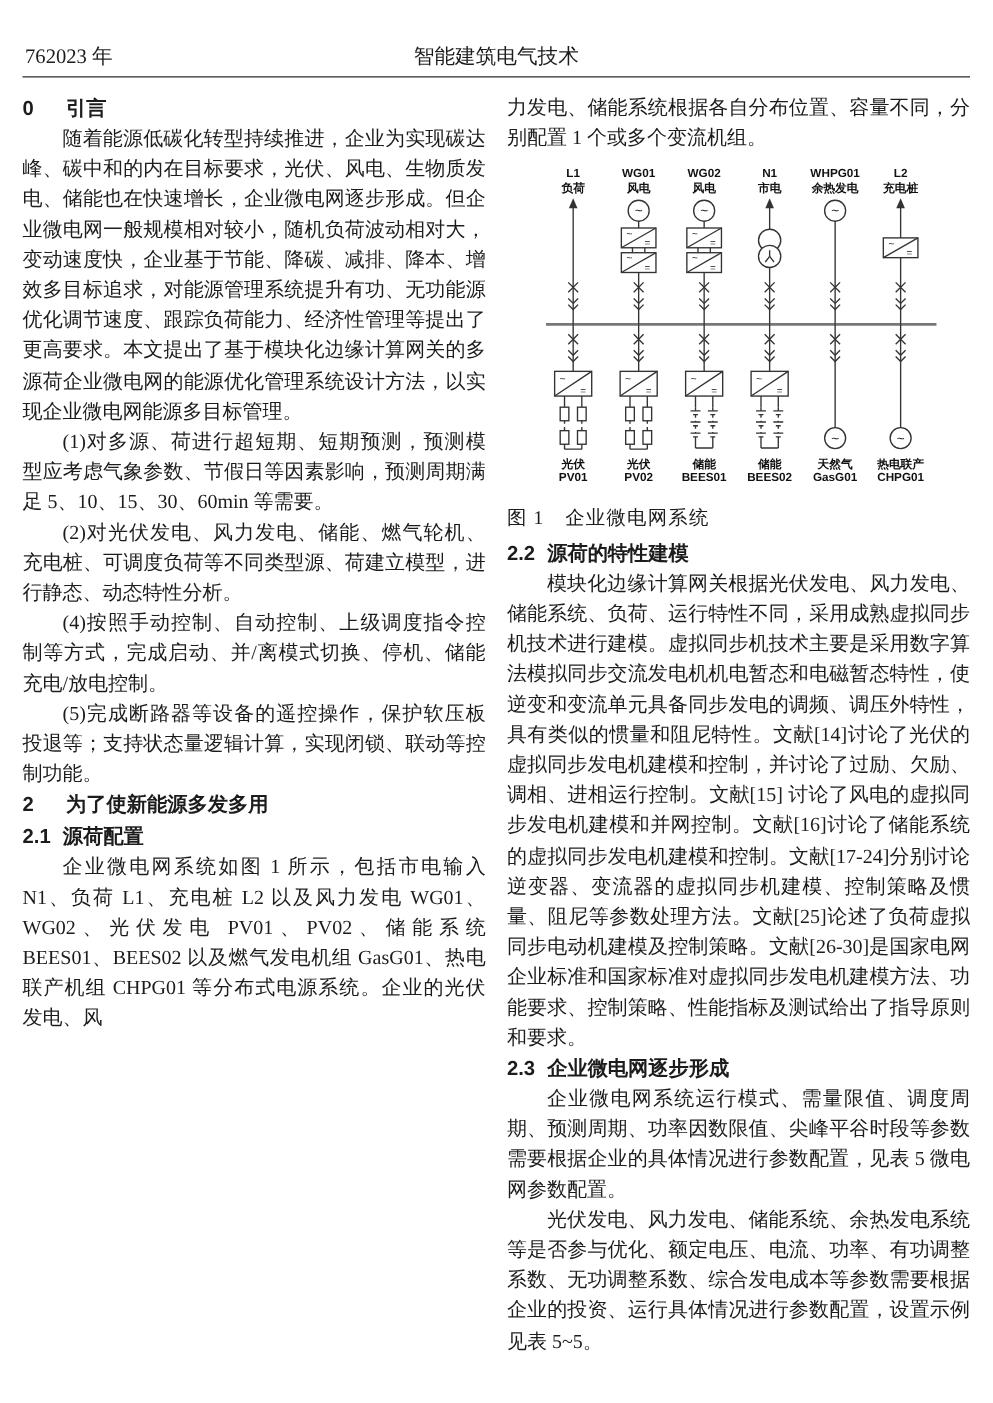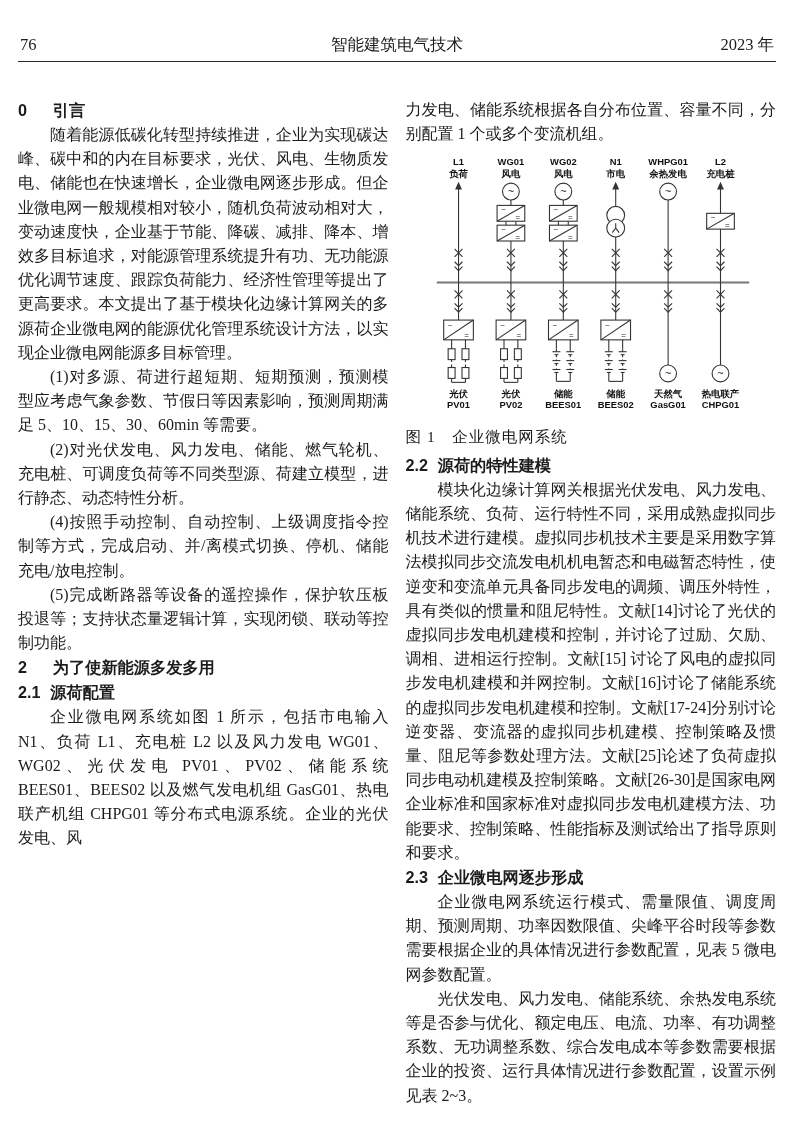--- a/index.html
+++ b/index.html
@@ -4,30 +4,30 @@
 <style>
   html,body { margin:0; padding:0; }
   body {
     width:794px; height:1122px; overflow:hidden; box-sizing:border-box;
     background:#ffffff; color:#1c1c1c;
     font-family:"Liberation Serif","DejaVu Serif",serif;
   }
   .page { padding:34px 18px 0 18px; }
 
   
-  .hdr { display:flex; justify-content:space-between; align-items:baseline;
+  .hdr { display:flex; align-items:baseline;
          font-size:16.5px; padding:0 2px; }
   .hdr .c { position:absolute; left:0; right:0; text-align:center; }
   .hdr-wrap { position:relative; }
   .hdr-rule { border-bottom:1.7px solid #2a2a2a; margin-top:5px; }
 
   
   .cols { display:flex; gap:17px; margin-top:13px; }
   .col { width:371px; font-size:16px; line-height:24.2px; text-align:justify;
-         text-justify:inter-ideograph;margin-top:23px; }
+         text-justify:inter-ideograph; }
   .col p { margin:0; text-indent:2em; }
   .col p.noindent { text-indent:0; }
 
   .h-major, .h-sub {
     font-family:"Liberation Sans","DejaVu Sans",sans-serif;
     font-weight:700; font-size:16.2px; line-height:25px; text-align:left;
   }
   .h-major .hnum { display:inline-block; min-width:2.15em; }
   .h-sub .hnum { margin-right:0.6em; }
 
@@ -257,17 +257,17 @@
 
       <div class="h-sub">
         <span class="hnum">2.2</span><span>源荷的特性建模</span>
       </div>
       <p>模块化边缘计算网关根据光伏发电、风力发电、储能系统、负荷、运行特性不同，采用成熟虚拟同步机技术进行建模。虚拟同步机技术主要是采用数字算法模拟同步交流发电机机电暂态和电磁暂态特性，使逆变和变流单元具备同步发电的调频、调压外特性，具有类似的惯量和阻尼特性。文献[14]讨论了光伏的虚拟同步发电机建模和控制，并讨论了过励、欠励、调相、进相运行控制。文献[15] 讨论了风电的虚拟同步发电机建模和并网控制。文献[16]讨论了储能系统的虚拟同步发电机建模和控制。文献[17-24]分别讨论逆变器、变流器的虚拟同步机建模、控制策略及惯量、阻尼等参数处理方法。文献[25]论述了负荷虚拟同步电动机建模及控制策略。文献[26-30]是国家电网企业标准和国家标准对虚拟同步发电机建模方法、功能要求、控制策略、性能指标及测试给出了指导原则和要求。</p>
 
       <div class="h-sub">
         <span class="hnum">2.3</span><span>企业微电网逐步形成</span>
       </div>
       <p>企业微电网系统运行模式、需量限值、调度周期、预测周期、功率因数限值、尖峰平谷时段等参数需要根据企业的具体情况进行参数配置，见表 5 微电网参数配置。</p>
-      <p>光伏发电、风力发电、储能系统、余热发电系统等是否参与优化、额定电压、电流、功率、有功调整系数、无功调整系数、综合发电成本等参数需要根据企业的投资、运行具体情况进行参数配置，设置示例见表 2~3。</p>
+      <p>光伏发电、风力发电、储能系统、余热发电系统等是否参与优化、额定电压、电流、功率、有功调整系数、无功调整系数、综合发电成本等参数需要根据企业的投资、运行具体情况进行参数配置，设置示例见表 5~5。</p>
     </div>
 
   </div>
 </div>
 
 </body></html>

